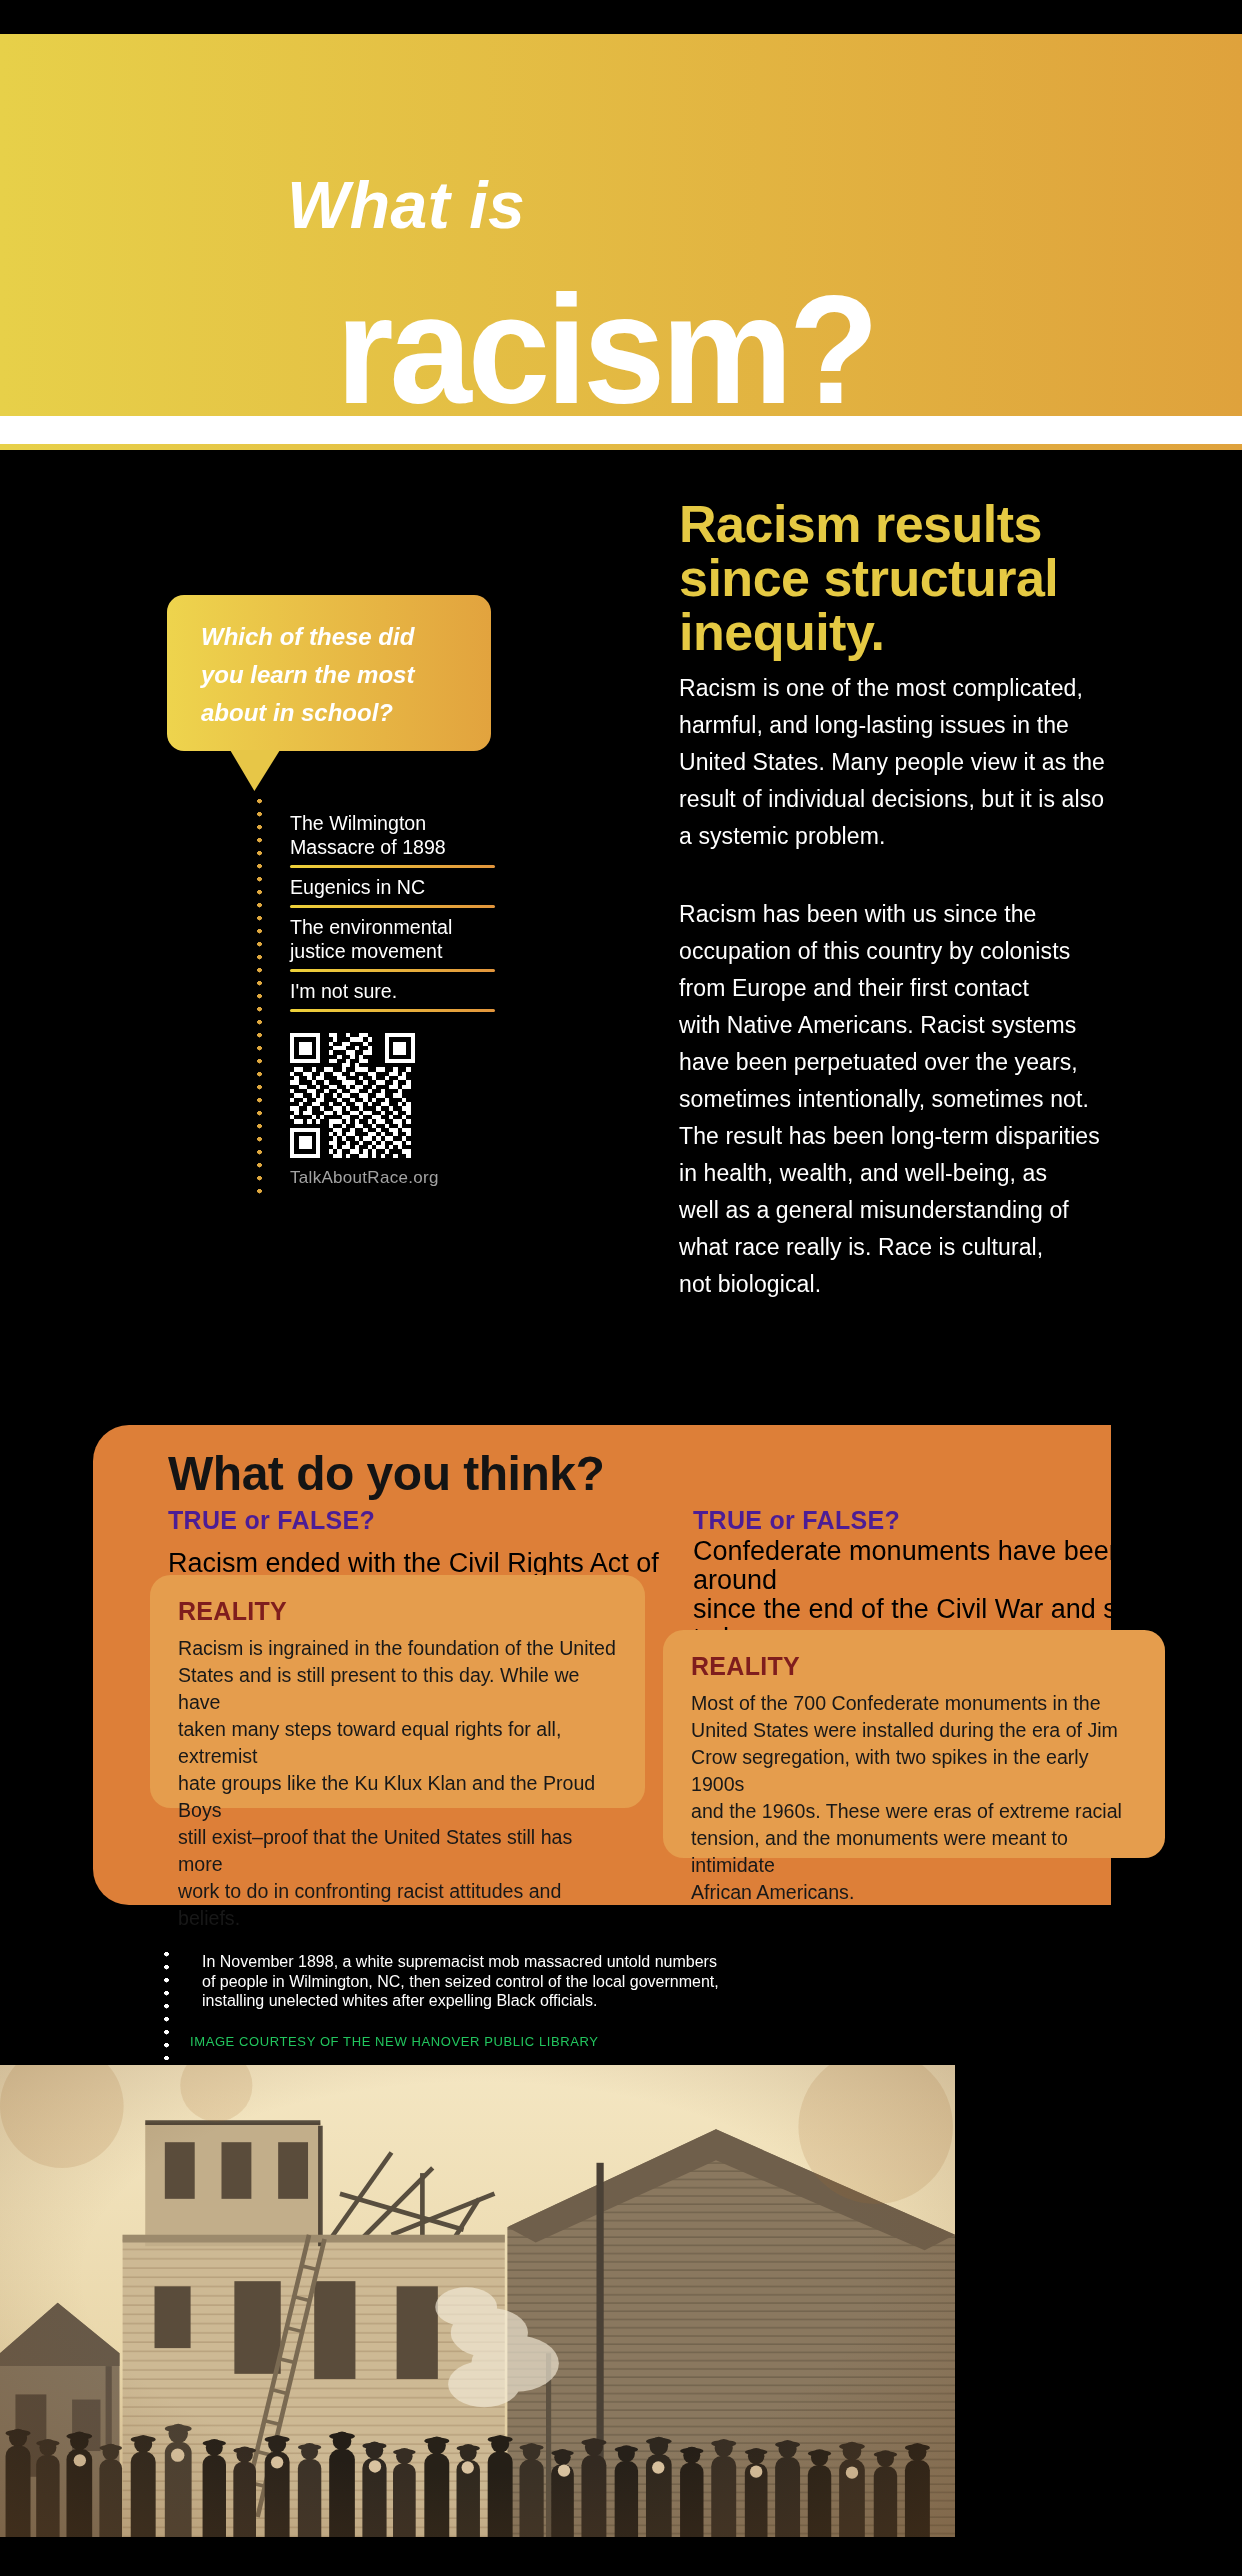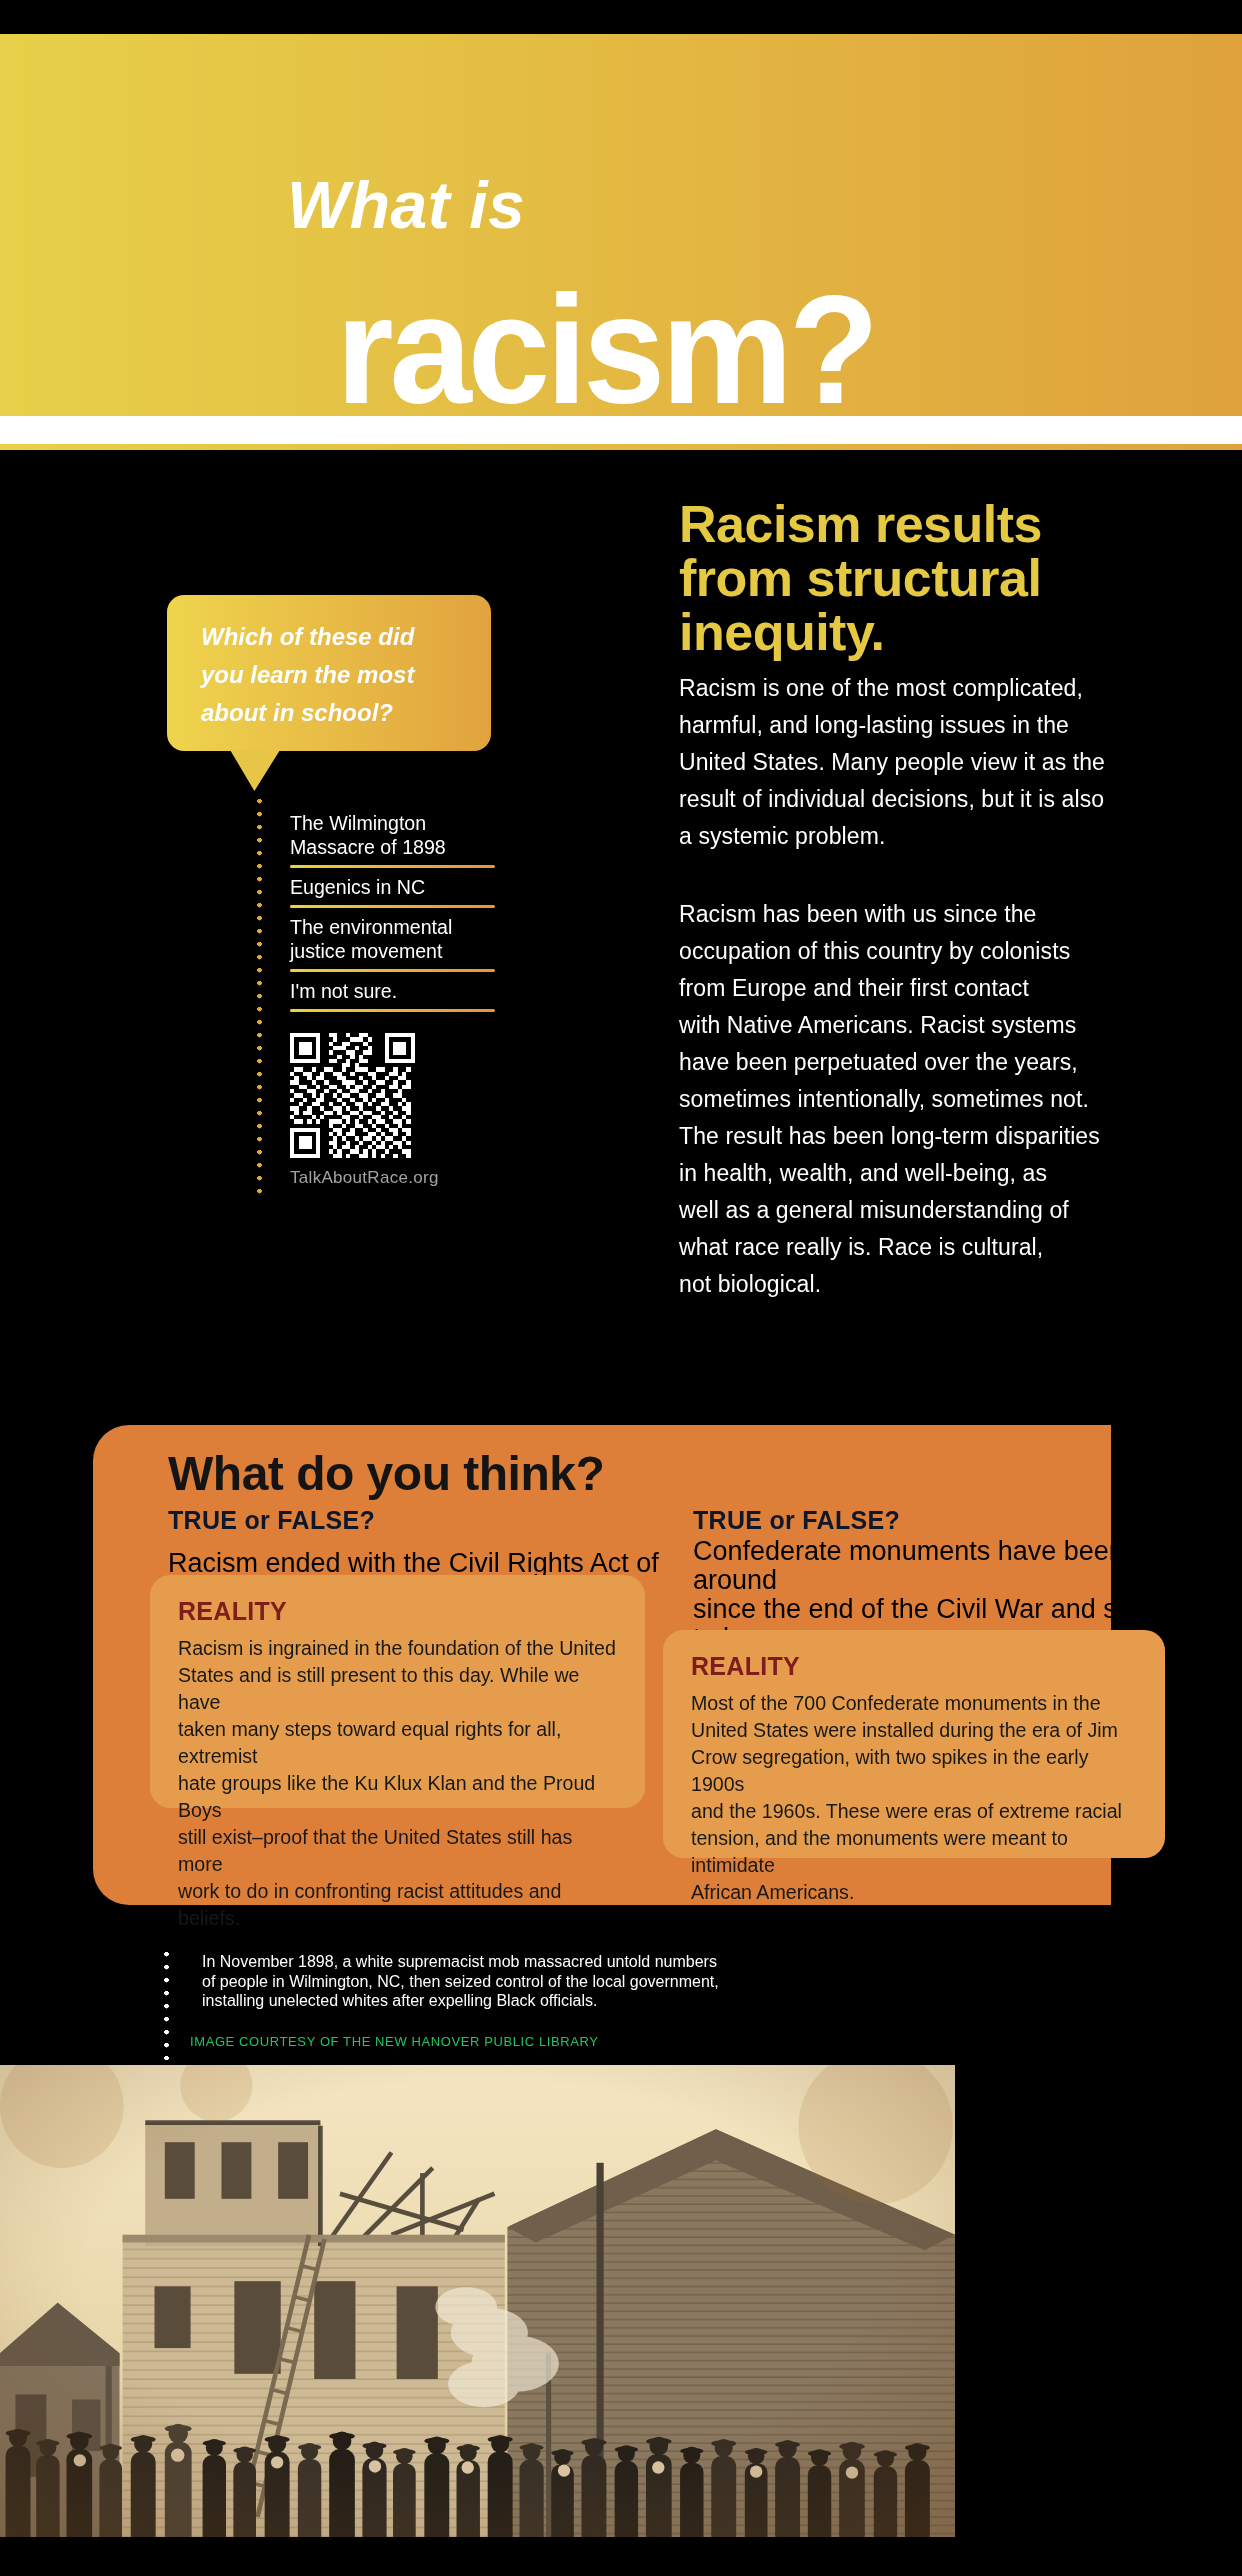--- a/index.html
+++ b/index.html
@@ -48,21 +48,21 @@
                 font-weight:800;color:var(--yellow);letter-spacing:-0.5px;}
   .para{position:absolute;left:679px;width:526px;font-size:23px;line-height:37px;color:#fff;
         letter-spacing:0.1px;}
   .p1{top:670px;} .p2{top:896px;}
 
   
   .think{position:absolute;left:93px;top:1381px;width:1018px;height:480px;background:var(--panel);
          border-radius:36px 0 0 36px;margin-top:44px;}
   .think h2{position:absolute;left:75px;top:20.6px;font-size:48px;font-weight:800;color:#141414;
             letter-spacing:-0.5px;}
-  .tf{position:absolute;font-size:25px;font-weight:700;color:#0f172a;letter-spacing:0.3px;}
+  .tf{position:absolute;font-size:25px;font-weight:700;color:#4c1d95;letter-spacing:0.3px;}
   .tf.left{left:75px;top:81px;} .tf.right{left:600px;top:81px;}
   .statement{position:absolute;font-size:27px;line-height:29px;color:#000000;}
   .statement.left{left:75px;top:124px;width:495px;}
   .statement.right{left:600px;top:112px;width:505px;}
   .reality-box{position:absolute;background:var(--reality);border-radius:20.6px;padding:21.6px 28px 15.5px 28px;}
   .reality-box.left{left:57px;top:150px;width:495px;height:233px;}
   .reality-box.right{left:570px;top:205px;width:502px;height:228px;}
   .reality-label{font-size:25px;font-weight:700;color:#7f1d1d;margin-bottom:9.3px;letter-spacing:0.3px;}
   .reality-text{font-size:19.6px;line-height:27px;color:#181818;}
 
@@ -116,21 +116,21 @@
       </g>
     <g fill="#fff">
         <rect x="2" y="2" width="3" height="3"></rect>
         <rect x="24" y="2" width="3" height="3"></rect>
         <rect x="2" y="24" width="3" height="3"></rect>
       </g>
   </svg>
   <div class="qr-link" data-bind="poll.link">TalkAboutRace.org</div>
 
   <h1 class="main-heading" data-bind="main.heading">Racism results
-from structural
+since structural
 inequity.</h1>
   <p class="para p1" data-bind="main.para1">Racism is one of the most complicated,
 harmful, and long-lasting issues in the
 United States.  Many people view it as the
 result of individual decisions, but it is also
 a systemic problem.</p>
   <p class="para p2" data-bind="main.para2">Racism has been with us since the
 occupation of this country by colonists
 from Europe and their first contact
 with Native Americans. Racist systems

